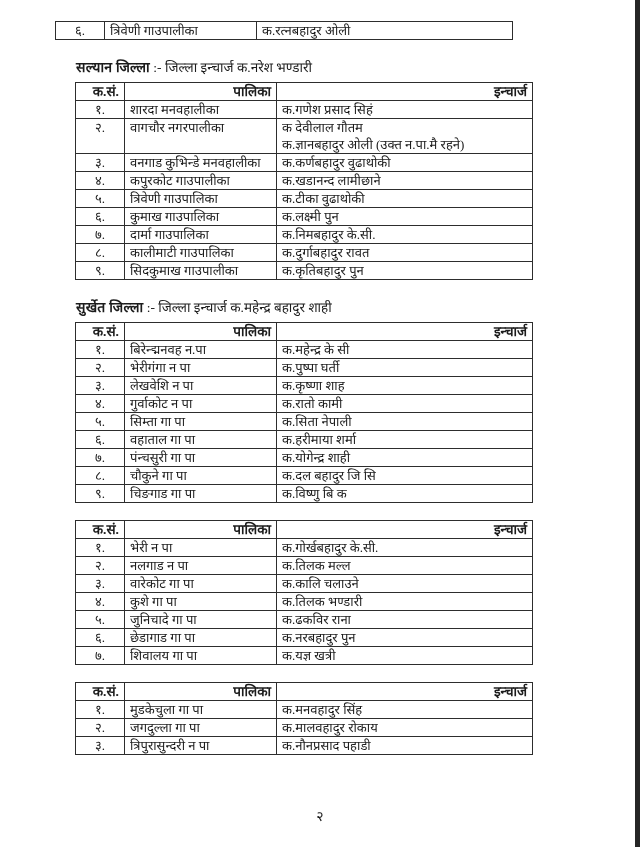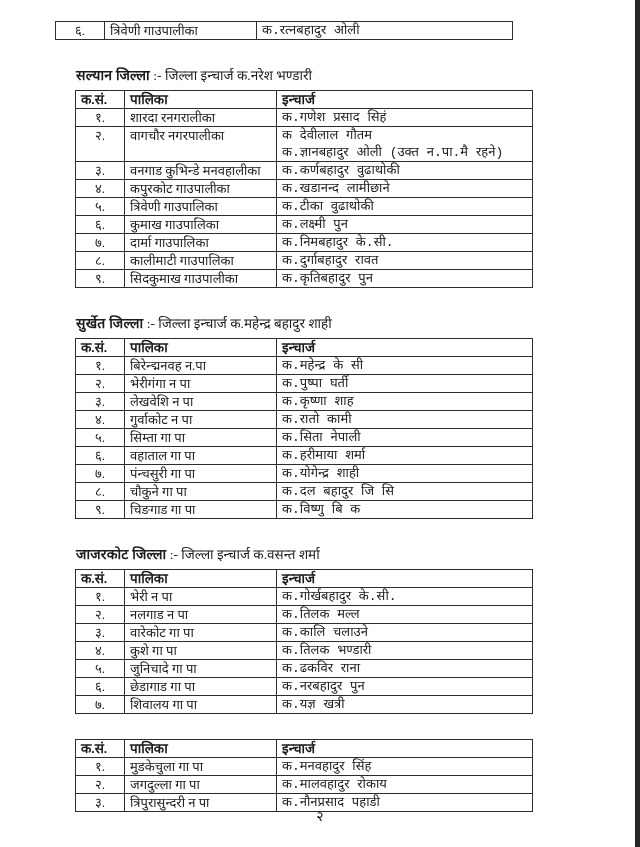--- a/index.html
+++ b/index.html
@@ -30,29 +30,29 @@
     border: 1px solid #2d2d2d;
     font-size: 13px;
     line-height: 17px;
     height: 17px;
     padding: 0 5px;
     vertical-align: top;
     overflow: hidden;
   }
   .tbl th {
     font-weight: bold;
-    text-align: left;
+    text-align: right;
     font-size: 13.5px;
   }
   col.c-sn { width: 49px; }
   col.c-palika { width: 152px; }
   col.c-incharge { width: 256px; }
   td.sn { text-align: center; padding: 0 2px; }
-  td.inch { white-space: pre-line; font-family: Liberation Mono, monospace; }
-  .section { margin-top: 25px; padding-left: 20px; }
+  td.inch { white-space: pre-line; }
+  .section { margin-top: 17px; padding-left: 20px; }
   .heading {
     margin: 0 0 6px 1px;
     font-size: 13.5px;
     white-space: nowrap;
   }
   .heading b { font-size: 14px; letter-spacing: 0.2px; }
   .page-num {
     position: absolute;
     left: 0; bottom: 22px;
     width: 640px;
@@ -92,21 +92,21 @@
       <thead>
         <tr>
           <th>क.सं.</th>
           <th>पालिका</th>
           <th>इन्चार्ज</th>
         </tr>
       </thead>
       <tbody>
         <tr>
             <td class="sn">१.</td>
-            <td>शारदा रनगरालीका</td>
+            <td>शारदा मनवहालीका</td>
             <td class="inch">क.गणेश प्रसाद सिहं</td>
           </tr>
         <tr>
             <td class="sn">२.</td>
             <td>वागचौर नगरपालीका</td>
             <td class="inch">क देवीलाल गौतम
 क.ज्ञानबहादुर ओली (उक्त न.पा.मै रहने)</td>
           </tr>
         <tr>
             <td class="sn">३.</td>
@@ -206,21 +206,20 @@
         <tr>
             <td class="sn">९.</td>
             <td>चिङगाड गा पा</td>
             <td class="inch">क.विष्णु बि क</td>
           </tr>
       </tbody>
     </table>
   </section>
 
   <section class="section">
-    <p class="heading"><b>जाजरकोट जिल्ला</b> <span>:- जिल्ला इन्चार्ज क.वसन्त शर्मा</span></p>
     <table class="tbl">
       <colgroup>
           <col class="c-sn">
           <col class="c-palika">
           <col class="c-incharge">
         </colgroup>
       <thead>
         <tr>
           <th>क.सं.</th>
           <th>पालिका</th>

